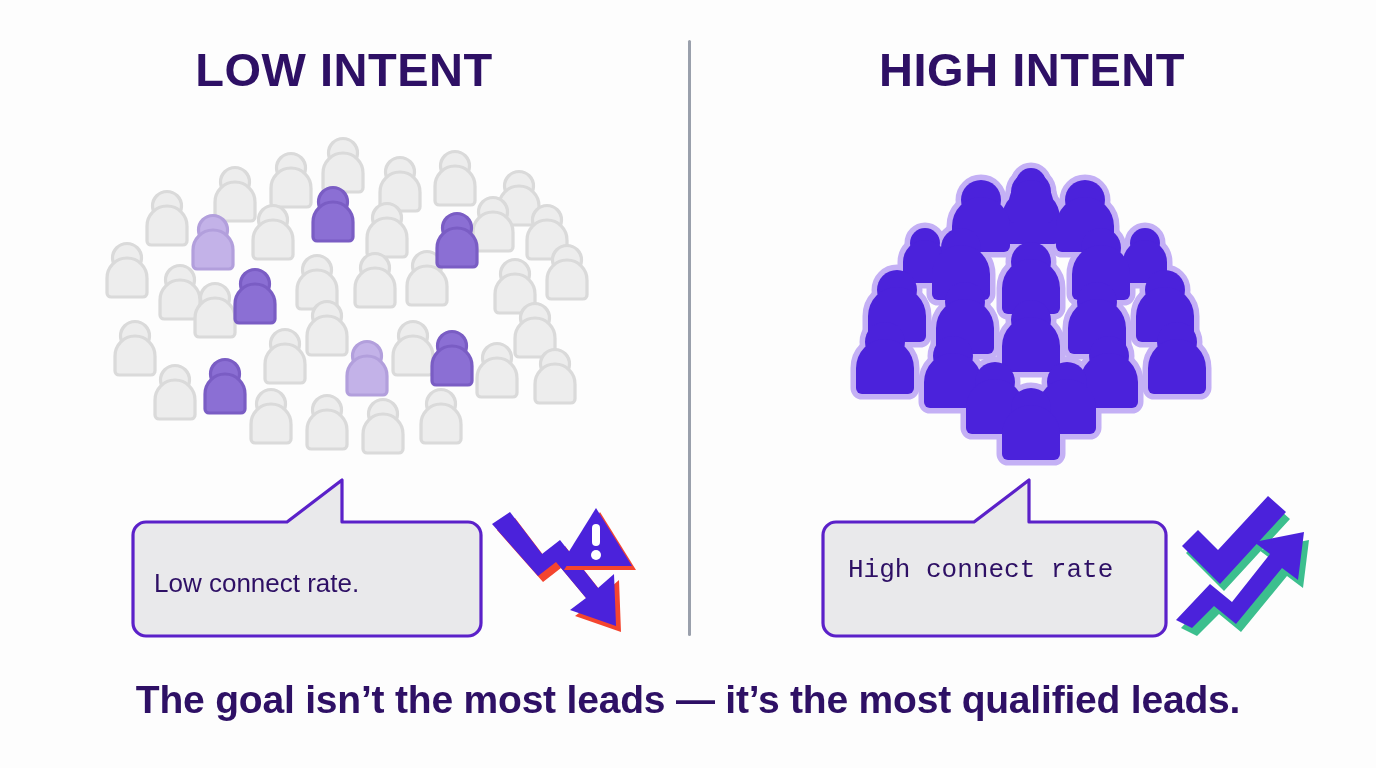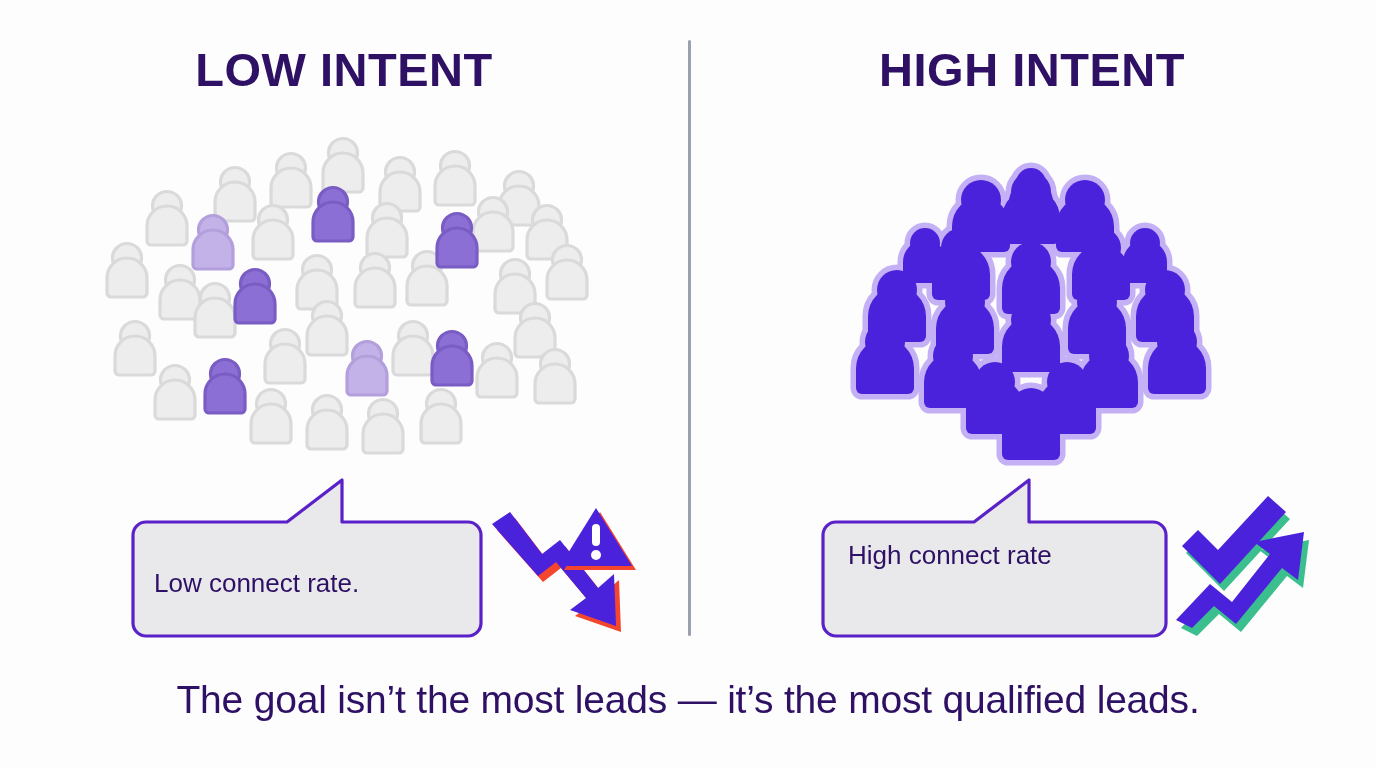--- a/index.html
+++ b/index.html
@@ -70,37 +70,37 @@
     left: 0;
     width: 100%;
     text-align: center;
     color: #2e1065;
     font-size: 26px;
     line-height: 1.36;
     z-index: 3;
     pointer-events: none;
   }
   .bubble-wrap.left  .bubble-text { top: 88px; padding: 0 22px; text-align: left; }
-  .bubble-wrap.right .bubble-text { top: 60px; padding: 0 26px; text-align: left; }
+  .bubble-wrap.right .bubble-text { top: 75px; padding: 0 26px; text-align: left; font-family: Liberation Mono, monospace; }
 
   
   .result-icon { position: absolute; }
   .result-icon.down { left: 486px; top: 502px; width: 150px; height: 135px; }
   .result-icon.up   { left: 1176px; top: 488px; width: 150px; height: 140px; }
   .result-icon svg { display: block; width: 100%; height: 100%; overflow: visible; }
 
   
   .caption {
     position: absolute;
     left: 0;
     top: 678px;
     width: 1376px;
     text-align: center;
     font-size: 39px;
-    font-weight: normal;
+    font-weight: bold;
     color: #2e1065;
     letter-spacing: -0.2px;
     white-space: nowrap;
   }
 </style>
 </head>
 <body>
 
 <div id="stage">
 

